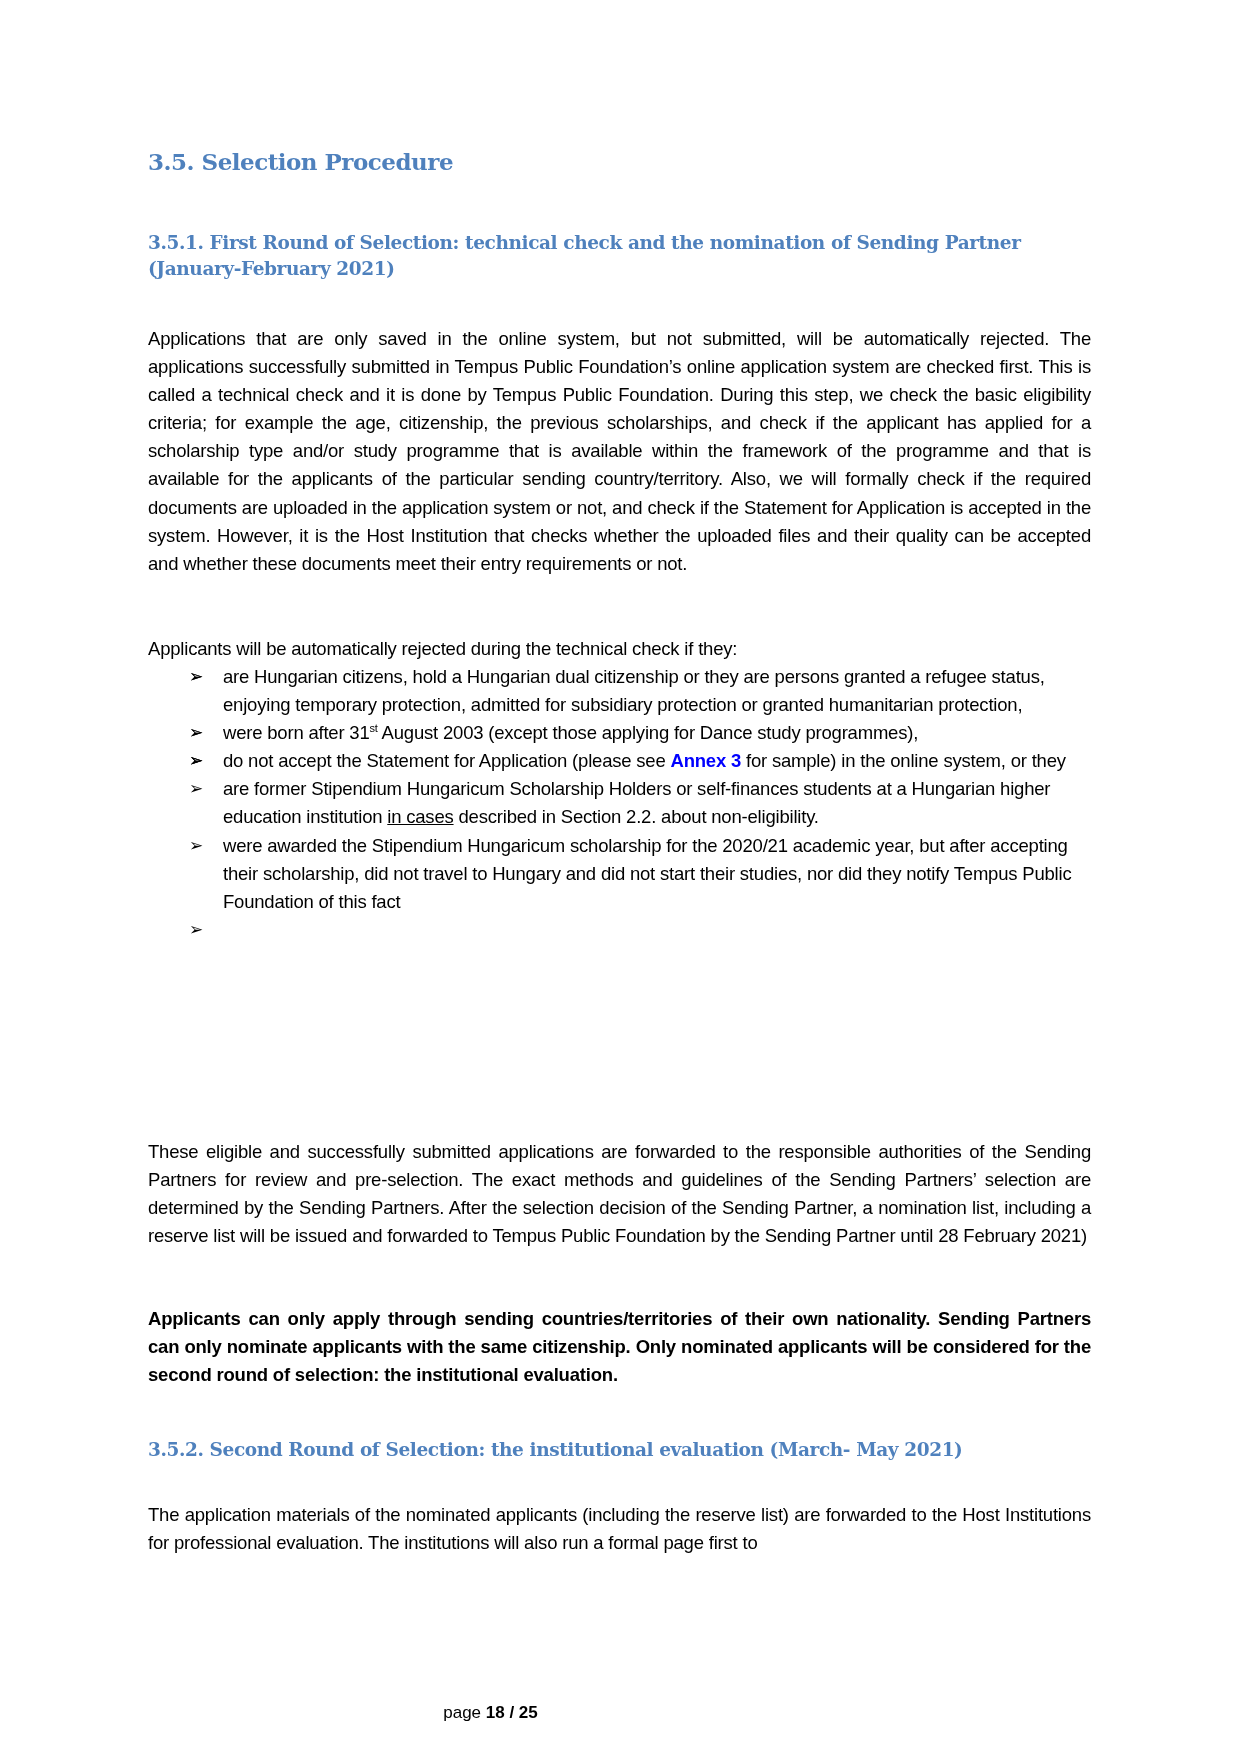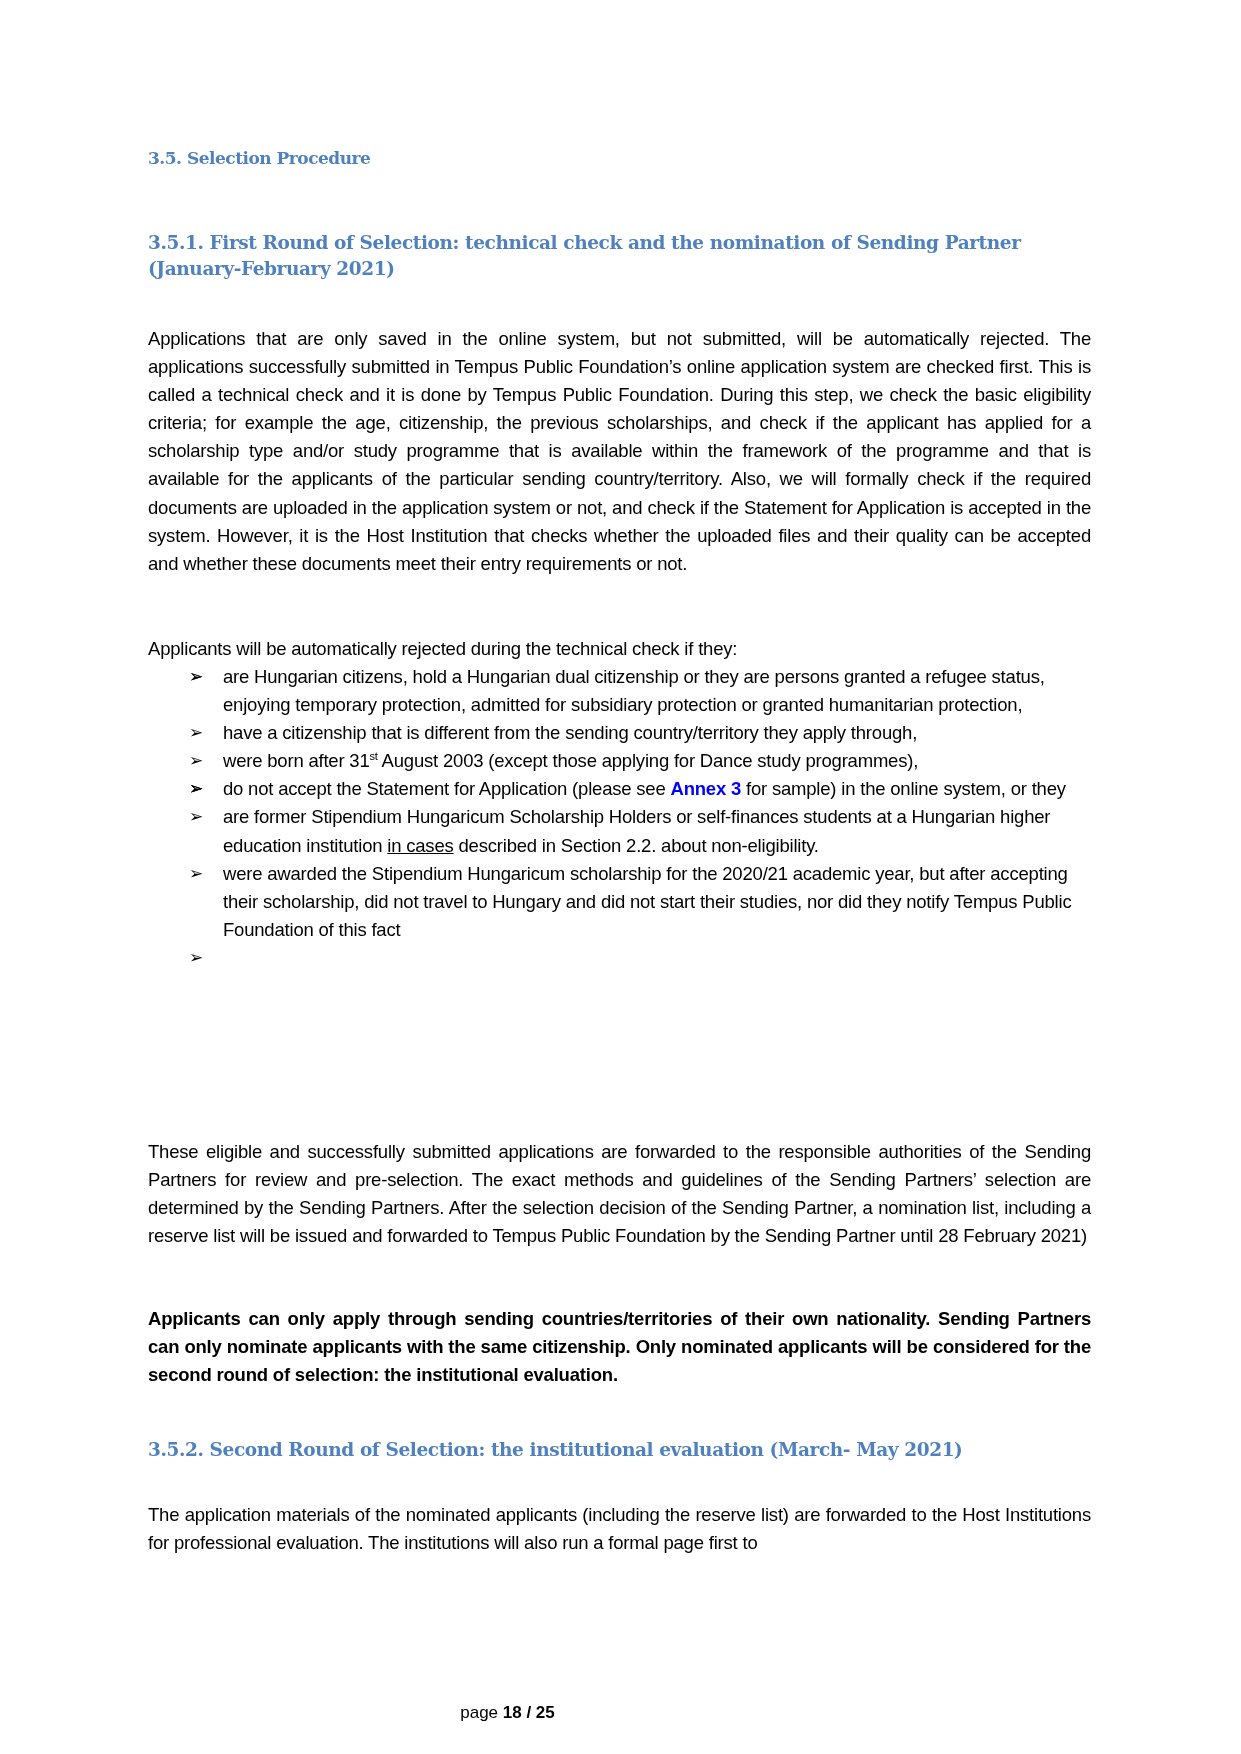--- a/index.html
+++ b/index.html
@@ -1,55 +1,55 @@
 <!DOCTYPE html>
 <html><head>
 <meta charset="utf-8">
 <style>
   html, body { margin: 0; padding: 0; background: #ffffff; }
   body { width: 1241px; height: 1754px; position: relative; overflow: hidden;
          font-family: "Liberation Sans", "DejaVu Sans", sans-serif; color: #000; }
   .page { position: absolute; left: 148px; top: 0; width: 943px; }
   .h1 { position: absolute; left: 0; top: 148px; font-family: "DejaVu Serif", "Liberation Serif", serif;
-        font-weight: bold; font-size: 17px; color: #4f81bd; letter-spacing: -0.5px; white-space: nowrap; }
+        font-weight: bold; font-size: 23px; color: #4f81bd; letter-spacing: -0.5px; white-space: nowrap; }
   .h2 { font-family: "DejaVu Serif", "Liberation Serif", serif; font-weight: bold; font-size: 18.5px;
         color: #4f81bd; line-height: 26px; letter-spacing: -0.4px; }
   .h2a { position: absolute; left: 0; top: 230px; width: 943px; }
   .h2b { position: absolute; left: 0; top: 1437px; width: 943px; white-space: nowrap; }
   .p { font-size: 18.5px; line-height: 28.1px; text-align: justify; letter-spacing: -0.2px; }
   .p1 { position: absolute; left: 0; top: 325px; width: 943px; }
   .p2 { position: absolute; left: 0; top: 635px; width: 943px; }
   .list { position: absolute; left: 0; top: 663px; width: 943px; margin: 0; padding: 0; list-style: none; }
   .list li { position: relative; padding-left: 75px; font-size: 18.5px; line-height: 28.1px; letter-spacing: -0.2px; }
   .bullet { position: absolute; left: 41px; top: 0; font-size: 17px; }
   .p3 { position: absolute; left: 0; top: 1138px; width: 943px; }
   .p4 { position: absolute; left: 0; top: 1305px; width: 943px; font-weight: bold; }
   .p5 { position: absolute; left: 0; top: 1501px; width: 943px; }
   .annex { color: #0000ff; font-weight: bold; }
   .u { text-decoration: underline; }
   sup { font-size: 11px; line-height: 0; vertical-align: super; }
-  .footer { position: absolute; left: 17px; width: 981px; top: 1703px; text-align: center; font-size: 17px; }
+  .footer { position: absolute; left: 0; width: 981px; top: 1703px; text-align: center; font-size: 17px; }
   .footer b { font-weight: bold; }
 </style>
 </head>
 <body>
 
 <div class="page">
   <div class="h1">3.5. Selection Procedure</div>
 
   <div class="h2 h2a">3.5.1. First Round of Selection: technical check and the nomination of Sending Partner (January-February 2021)</div>
 
   <div class="p p1">Applications that are only saved in the online system, but not submitted, will be automatically rejected. The applications successfully submitted in Tempus Public Foundation’s online application system are checked first. This is called a technical check and it is done by Tempus Public Foundation. During this step, we check the basic eligibility criteria; for example the age, citizenship, the previous scholarships, and check if the applicant has applied for a scholarship type and/or study programme that is available within the framework of the programme and that is available for the applicants of the particular sending country/territory. Also, we will formally check if the required documents are uploaded in the application system or not, and check if the Statement for Application is accepted in the system. However, it is the Host Institution that checks whether the uploaded files and their quality can be accepted and whether these documents meet their entry requirements or not.</div>
 
   <div class="p p2">Applicants will be automatically rejected during the technical check if they:</div>
 
   <ul class="list">
     <li><span class="bullet">➢</span></li>
     <li><span class="bullet">➢</span><span>are Hungarian citizens, hold a Hungarian dual citizenship or they are persons granted a refugee status, enjoying temporary protection, admitted for subsidiary protection or granted humanitarian protection,</span></li>
-    <li><span class="bullet">➢</span><span>have a citizenship that is different from the sending country/territory they apply through,</span></li>
+    <li><span class="bullet">➢</span></li>
     <li><span class="bullet">➢</span><span>were born after 31</span><sup>st</sup><span> August 2003 (except those applying for Dance study programmes),</span></li>
     <li><span class="bullet">➢</span></li>
     <li><span class="bullet">➢</span></li>
     <li><span class="bullet">➢</span><span>do not accept the Statement for Application (please see </span><a class="annex">Annex 3</a><span> for sample) in the online system, or they</span></li>
     <li><span class="bullet">➢</span><span>are former Stipendium Hungaricum Scholarship Holders or self-finances students at a Hungarian higher education institution </span><span class="u">in cases</span><span> described in Section 2.2. about non-eligibility.</span></li>
     <li><span class="bullet">➢</span><span>were awarded the Stipendium Hungaricum scholarship for the 2020/21 academic year, but after accepting their scholarship, did not travel to Hungary and did not start their studies, nor did they notify Tempus Public Foundation of this fact</span></li>
     <li><span class="bullet">➢</span></li>
   </ul>
 
   <div class="p p3">These eligible and successfully submitted applications are forwarded to the responsible authorities of the Sending Partners for review and pre-selection. The exact methods and guidelines of the Sending Partners’ selection are determined by the Sending Partners. After the selection decision of the Sending Partner, a nomination list, including a reserve list will be issued and forwarded to Tempus Public Foundation by the Sending Partner until 28 February 2021)</div>

